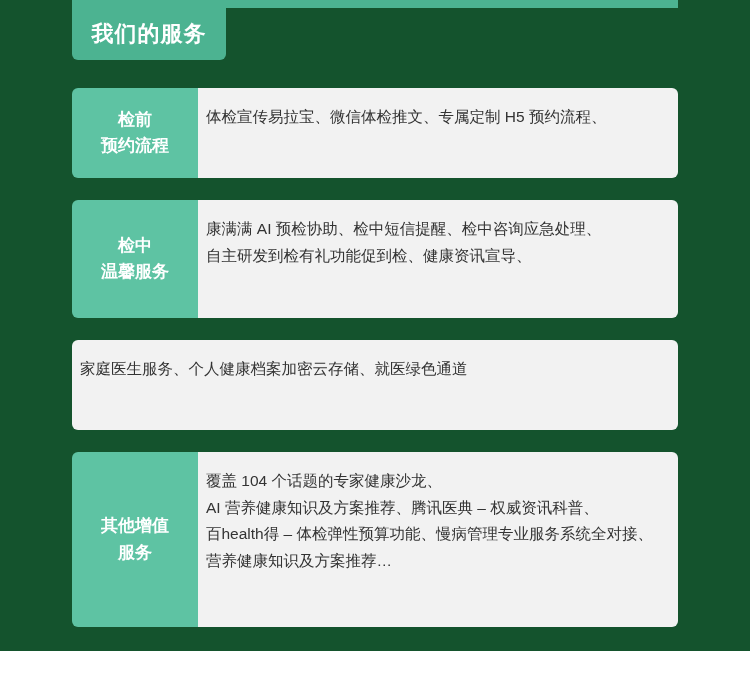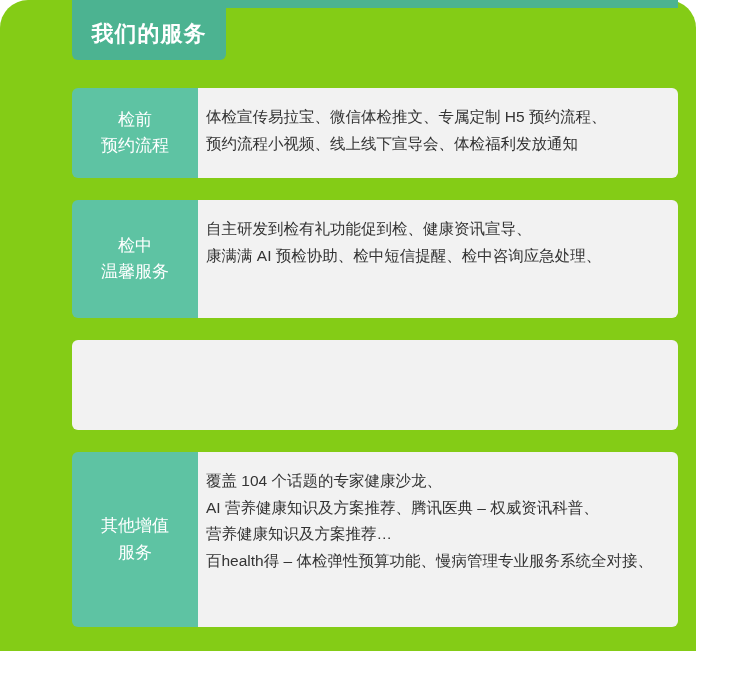--- a/index.html
+++ b/index.html
@@ -8,24 +8,23 @@
   }
   body {
     width: 750px;
     height: 696px;
     background: #ffffff;
     font-family: "Liberation Sans", sans-serif;
     overflow: hidden;
   }
   .page {
     position: relative;
-    width: 696px;
+    width: 750px;
     height: 696px;
-    background: #84cc16;
-    border-radius: 28px;
+    background: #14532d;
   }
   
   .top-bar {
     position: absolute;
     left: 72px;
     top: 0;
     width: 606px;
     height: 8px;
     background: #4cb391;
   }
@@ -59,21 +58,21 @@
     margin-bottom: 22px;
     border-radius: 6px;
     overflow: hidden;
   }
   .row-label {
     width: 126px;
     min-width: 126px;
     background: #5ec3a3;
     color: #ffffff;
     font-size: 17px;
-    font-weight: normal;
+    font-weight: bold;
     line-height: 1.55;
     display: flex;
     flex-direction: column;
     align-items: center;
     justify-content: center;
     text-align: left;
     padding: 10px 6px;
     box-sizing: border-box;
   }
   .row-label span {
@@ -127,50 +126,50 @@
 
   <div class="rows">
 
     <div class="row row-1">
       <div class="row-label">
         <span>检前</span>
         <span>预约流程</span>
       </div>
       <div class="row-body">
         <p>体检宣传易拉宝、微信体检推文、专属定制 H5 预约流程、</p>
-        <p>预约流程小视频、线上线下宣导会、体检福利发放通知</p>
       </div>
     </div>
 
     <div class="row row-2">
       <div class="row-label">
         <span>检中</span>
         <span>温馨服务</span>
       </div>
       <div class="row-body">
+        <p>康满满 AI 预检协助、检中短信提醒、检中咨询应急处理、</p>
         <p>自主研发到检有礼功能促到检、健康资讯宣导、</p>
-        <p>康满满 AI 预检协助、检中短信提醒、检中咨询应急处理、</p>
       </div>
     </div>
 
     <div class="row row-3">
       <div class="row-body">
+        <p>家庭医生服务、个人健康档案加密云存储、就医绿色通道</p>
       </div>
     </div>
 
     <div class="row row-4">
       <div class="row-label">
         <span>其他增值</span>
         <span>服务</span>
       </div>
       <div class="row-body">
         <p>覆盖 104 个话题的专家健康沙龙、</p>
         <p>AI 营养健康知识及方案推荐、腾讯医典 – 权威资讯科普、</p>
+        <p>百health得 – 体检弹性预算功能、慢病管理专业服务系统全对接、</p>
         <p>营养健康知识及方案推荐…</p>
-        <p>百health得 – 体检弹性预算功能、慢病管理专业服务系统全对接、</p>
       </div>
     </div>
 
   </div>
 
   <div class="bottom-divider"></div>
   <div class="bottom-strip"></div>
 
 </div>
 

